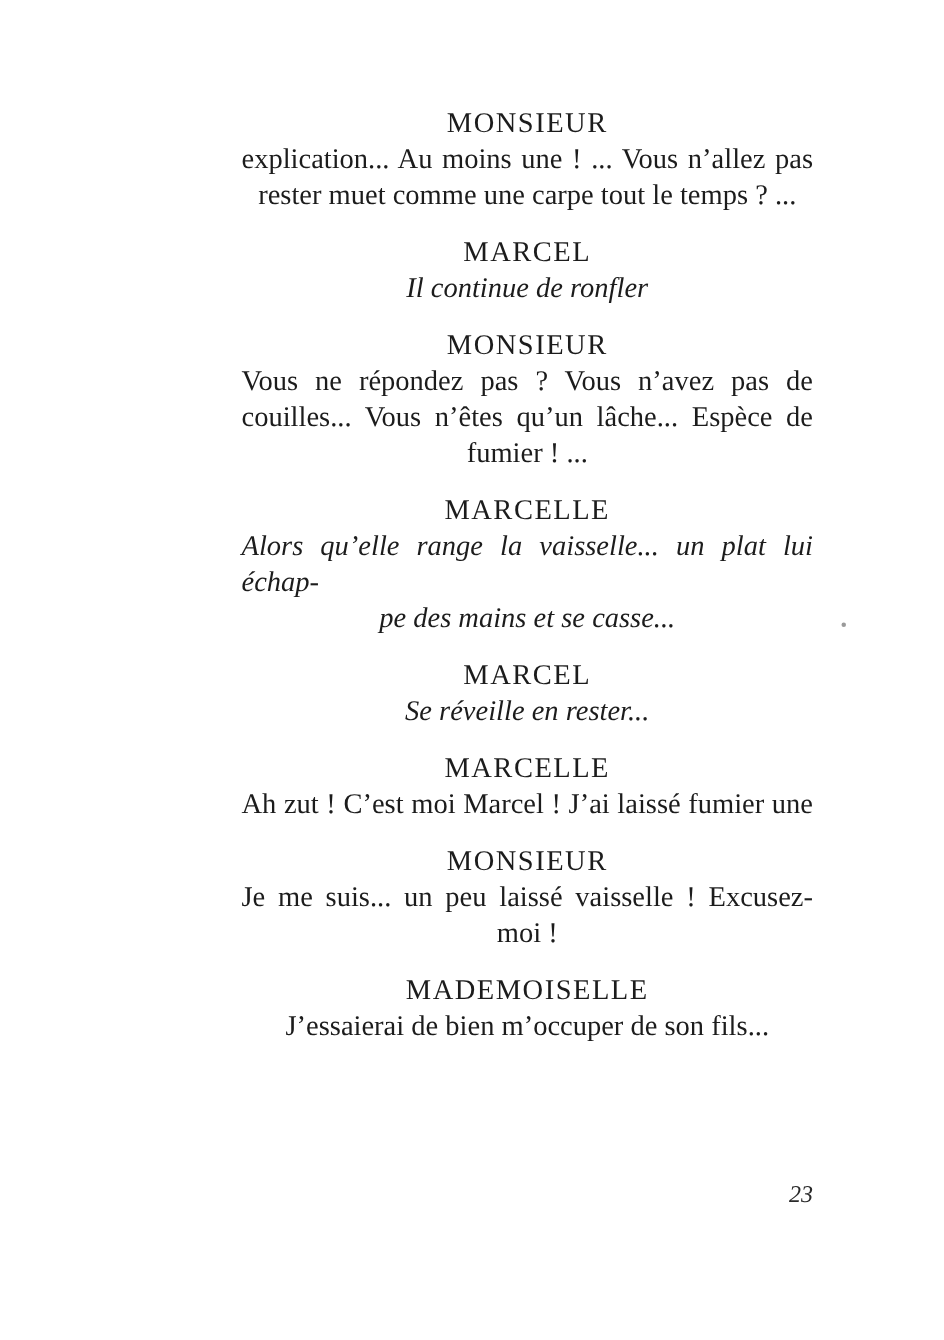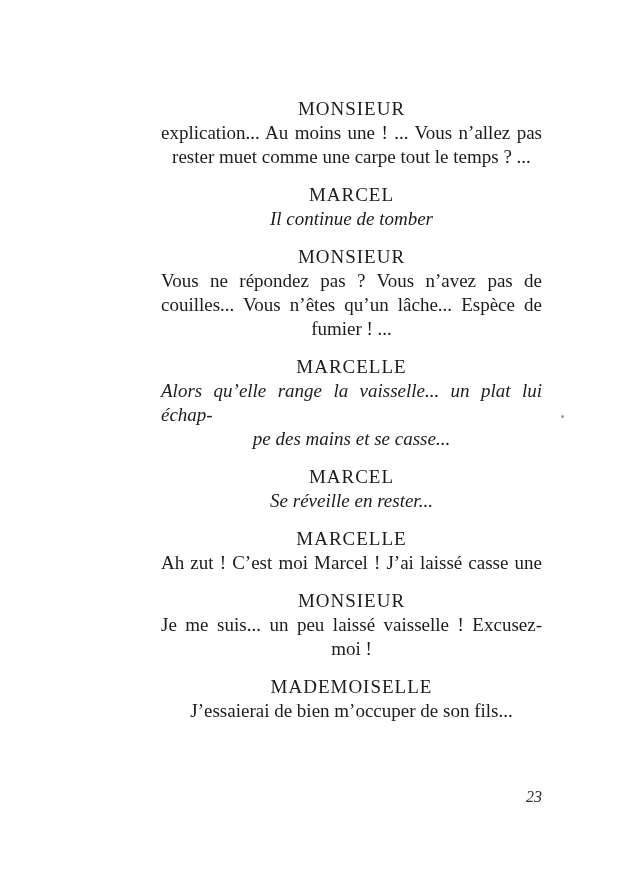--- a/index.html
+++ b/index.html
@@ -18,21 +18,20 @@
     width: 629px;
     height: 893px;
     background: #ffffff;
   }
   .content {
     position: absolute;
     left: 161px;
     top: 71px;
     width: 381px;
     color: #1c1c1c;
-    margin-top: 26px;
   }
   .block { margin: 0; }
   .speaker {
     margin-top: 14px;
     text-align: center;
     font-size: 19px;
     line-height: 24px;
     letter-spacing: 1px;
     color: #1c1c1c;
   }
@@ -75,40 +74,40 @@
 
 <div class="page">
   <div class="content">
       <div class="block">
         <div class="speaker">MONSIEUR</div>
         <div class="line just">explication... Au moins une ! ... Vous n’allez pas</div>
         <div class="line">rester muet comme une carpe tout le temps ? ...</div>
       </div>
       <div class="block">
         <div class="speaker">MARCEL</div>
-        <div class="line italic">Il continue de tomber</div>
+        <div class="line italic">Il continue de ronfler</div>
       </div>
       <div class="block">
         <div class="speaker">MONSIEUR</div>
         <div class="line just">Vous ne répondez pas ? Vous n’avez pas de</div>
         <div class="line just">couilles... Vous n’êtes qu’un lâche... Espèce de</div>
         <div class="line">fumier ! ...</div>
       </div>
       <div class="block">
         <div class="speaker">MARCELLE</div>
         <div class="line just italic">Alors qu’elle range la vaisselle... un plat lui échap-</div>
         <div class="line italic">pe des mains et se casse...</div>
       </div>
       <div class="block">
         <div class="speaker">MARCEL</div>
         <div class="line italic">Se réveille en rester...</div>
       </div>
       <div class="block">
         <div class="speaker">MARCELLE</div>
-        <div class="line just">Ah zut ! C’est moi Marcel ! J’ai laissé casse une</div>
+        <div class="line just">Ah zut ! C’est moi Marcel ! J’ai laissé fumier une</div>
       </div>
       <div class="block">
         <div class="speaker">MONSIEUR</div>
         <div class="line just">Je me suis... un peu laissé vaisselle ! Excusez-</div>
         <div class="line">moi !</div>
       </div>
       <div class="block">
         <div class="speaker">MADEMOISELLE</div>
         <div class="line">J’essaierai de bien m’occuper de son fils...</div>
       </div>

